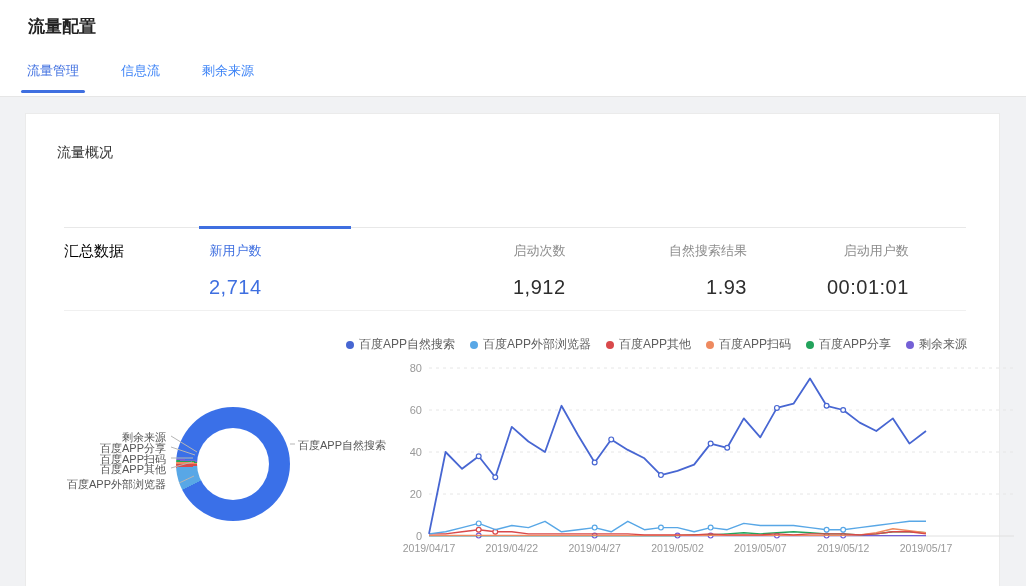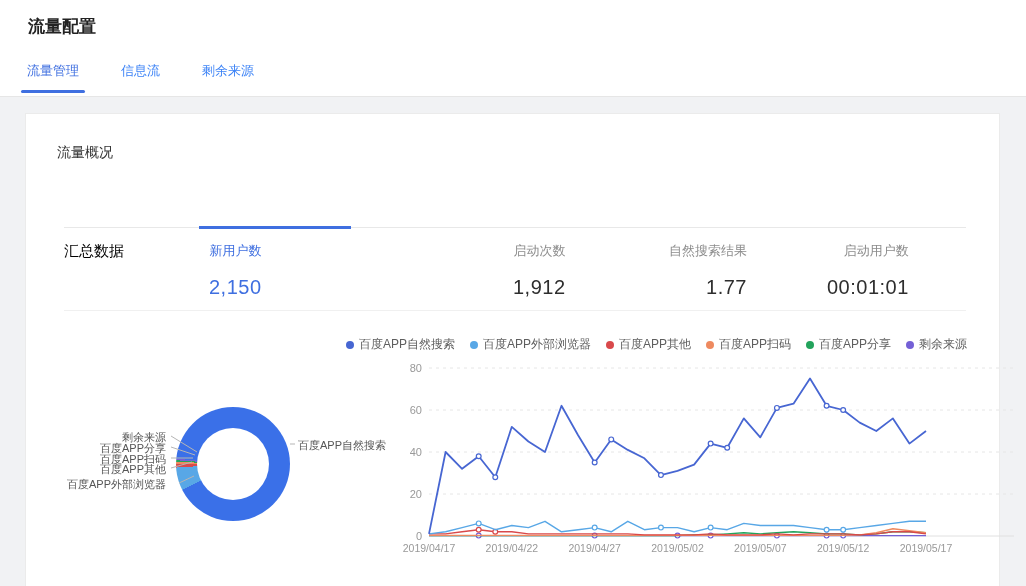--- a/index.html
+++ b/index.html
@@ -67,29 +67,29 @@
   <div class="card">
     <div class="card-title">流量概况</div>
 
 
     <div class="metric-divider"></div>
     <div class="metric-active-bar"></div>
     <div class="summary-label">汇总数据</div>
 
     <div class="metric-col active" style="left:183px">
       <div class="metric-label">新用户数</div>
-      <div class="metric-value">2,150</div>
+      <div class="metric-value">2,714</div>
     </div>
     <div class="metric-col" style="left:487px">
       <div class="metric-label">启动次数</div>
       <div class="metric-value">1,912</div>
     </div>
     <div class="metric-col" style="left:643px">
       <div class="metric-label">自然搜索结果</div>
-      <div class="metric-value">1.77</div>
+      <div class="metric-value">1.93</div>
     </div>
     <div class="metric-col" style="left:801px">
       <div class="metric-label">启动用户数</div>
       <div class="metric-value">00:01:01</div>
     </div>
     <div class="metrics-bottom"></div>
 
     <div class="legend">
       <div class="legend-item">
         <span class="legend-dot" style="background: rgb(71, 102, 210);"></span>

